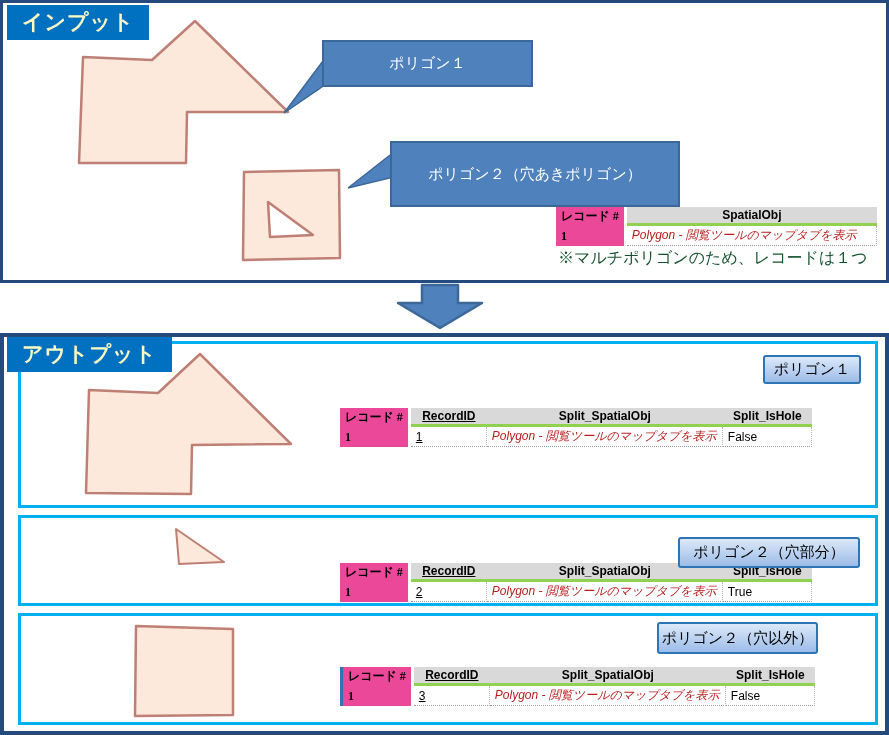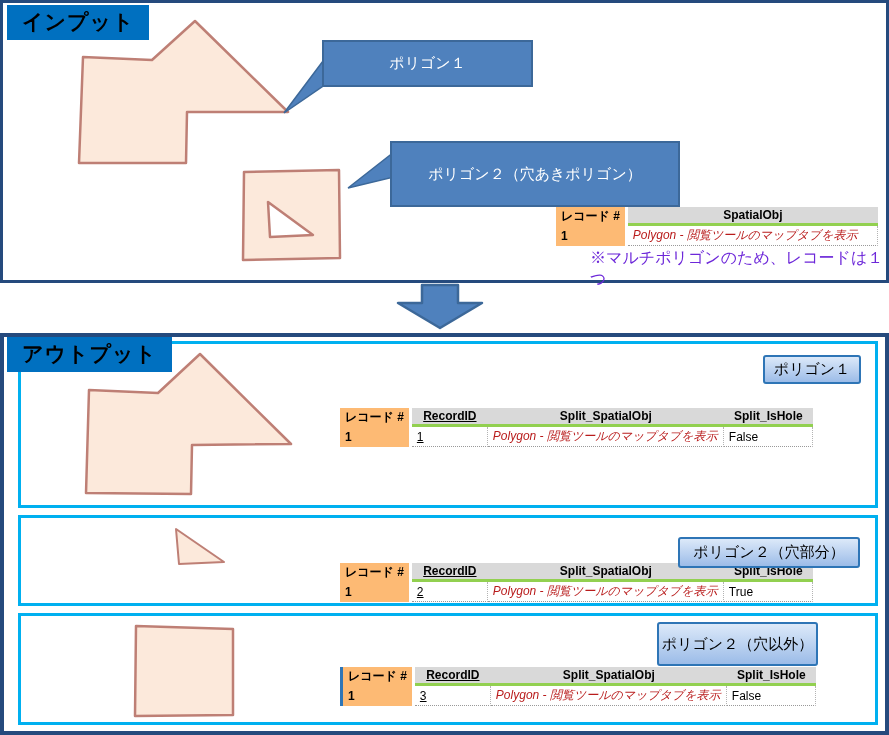--- a/index.html
+++ b/index.html
@@ -3,21 +3,21 @@
 <meta charset="utf-8">
 <style>
   html,body{margin:0;padding:0;background:#fff;}
   body{font-family:"Liberation Sans",sans-serif;}
   #stage{position:relative;width:889px;height:735px;background:#fff;overflow:hidden;}
 
   
   .frame{position:absolute;box-sizing:border-box;background:#fff;border:3px solid #254A7D;}
   #input-box{left:0;top:0;width:889px;height:283px;}
   #output-box{left:0;top:333px;width:889px;height:402px;border-width:4px;}
-  .section-label{position:absolute;background:#0070C0;color:#000000;font-weight:bold;
+  .section-label{position:absolute;background:#0070C0;color:#fef9c3;font-weight:bold;
     font-size:21px;padding:3px 15px 4px 15px;letter-spacing:1px;z-index:6;}
   #label-input{left:7px;top:5px;}
   #label-output{left:7px;top:337px;}
 
   .subbox{position:absolute;box-sizing:border-box;border:3px solid #00B0F0;background:#fff;}
   #sub1{left:18px;top:341px;width:860px;height:167px;}
   #sub2{left:18px;top:515px;width:860px;height:91px;}
   #sub3{left:18px;top:613px;width:860px;height:112px;}
 
   .shape{position:absolute;}
@@ -27,44 +27,44 @@
     color:#fff;font-size:15px;display:flex;align-items:center;justify-content:center;z-index:3;}
   #callout1{left:322px;top:40px;width:211px;height:47px;}
   #callout2{left:390px;top:141px;width:290px;height:66px;}
 
   
   .pill-btn{position:absolute;box-sizing:border-box;border:2px solid #2E75B6;border-radius:3px;
     background:linear-gradient(#DCE9F9,#9CBCE8);color:#000;font-size:15px;
     display:flex;align-items:center;justify-content:center;z-index:4;cursor:default;}
   #btn1{left:763px;top:355px;width:98px;height:29px;}
   #btn2{left:678px;top:525px;width:182px;height:31px;margin-top:12px;}
-  #btn3{left:657px;top:622px;width:161px;height:44px;}
+  #btn3{left:657px;top:622px;width:161px;height:32px;}
 
   
   .grid{position:absolute;border-collapse:separate;border-spacing:0;font-size:12px;z-index:2;}
   .grid th,.grid td{padding:1px 5px;white-space:nowrap;box-sizing:border-box;height:17px;
     text-align:left;vertical-align:middle;font-weight:normal;}
   .grid th{background:#D9D9D9;font-weight:bold;}
   .grid th.datacol{border-bottom:3px solid #92D050;text-align:center;}
-  .grid .firstcol{background:#fdba74;font-weight:bold;border-right:3px solid #fff;}
+  .grid .firstcol{background:#ec4899;font-weight:bold;border-right:3px solid #fff;font-family:Liberation Serif, serif;}
   .grid td.datacol{border-bottom:1px dotted #999;border-right:1px dotted #b3b3b3;background:#fff;}
   .grid td.link{color:#b91c1c;font-style:italic;}
   .grid.blue-bar{border-left:3px solid #2E75B6;}
   .c-rec{width:62px;min-width:62px;}
   .c-rid{width:76px;min-width:76px;text-decoration:underline;}
   .c-spa{width:236px;min-width:236px;}
   .c-hol{width:89px;min-width:89px;}
   .c-reci{width:68px;min-width:68px;}
   .c-spai{width:250px;min-width:250px;}
   #input-table{left:556px;top:207px;}
   #table1{left:340px;top:408px;}
   #table2{left:340px;top:563px;}
   #table3{left:340px;top:667px;}
 
-  #input-note{position:absolute;left:558px;top:248px;font-size:16px;color:#6d28d9;z-index:2;margin-left:32px;}
+  #input-note{position:absolute;left:558px;top:248px;font-size:16px;color:#14532d;z-index:2;}
 </style>
 </head>
 <body>
 
 <div id="stage">
 
   <div id="input-box" class="frame"></div>
   <div id="label-input" class="section-label">インプット</div>
 
   <svg id="poly1-in" class="shape" style="left:74px;top:16px;" width="220" height="152">

